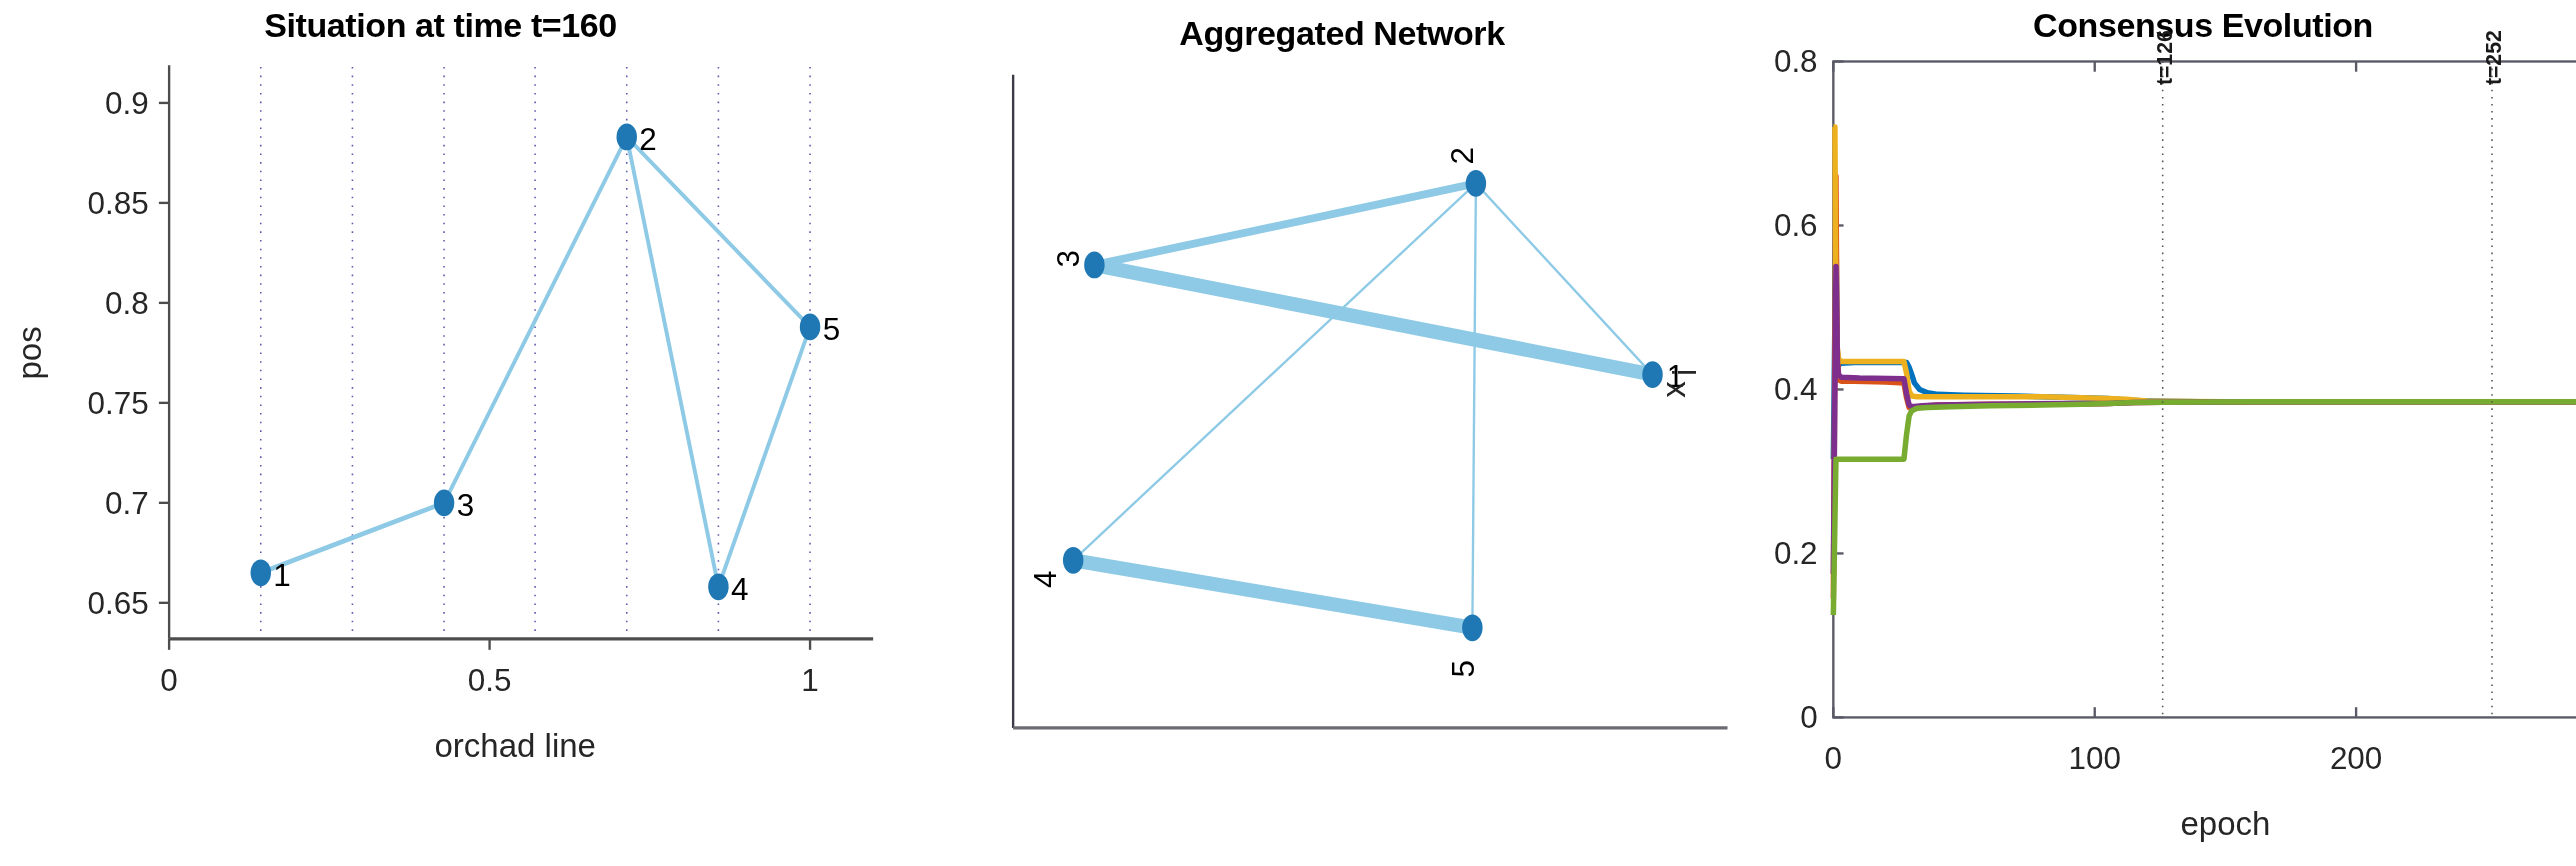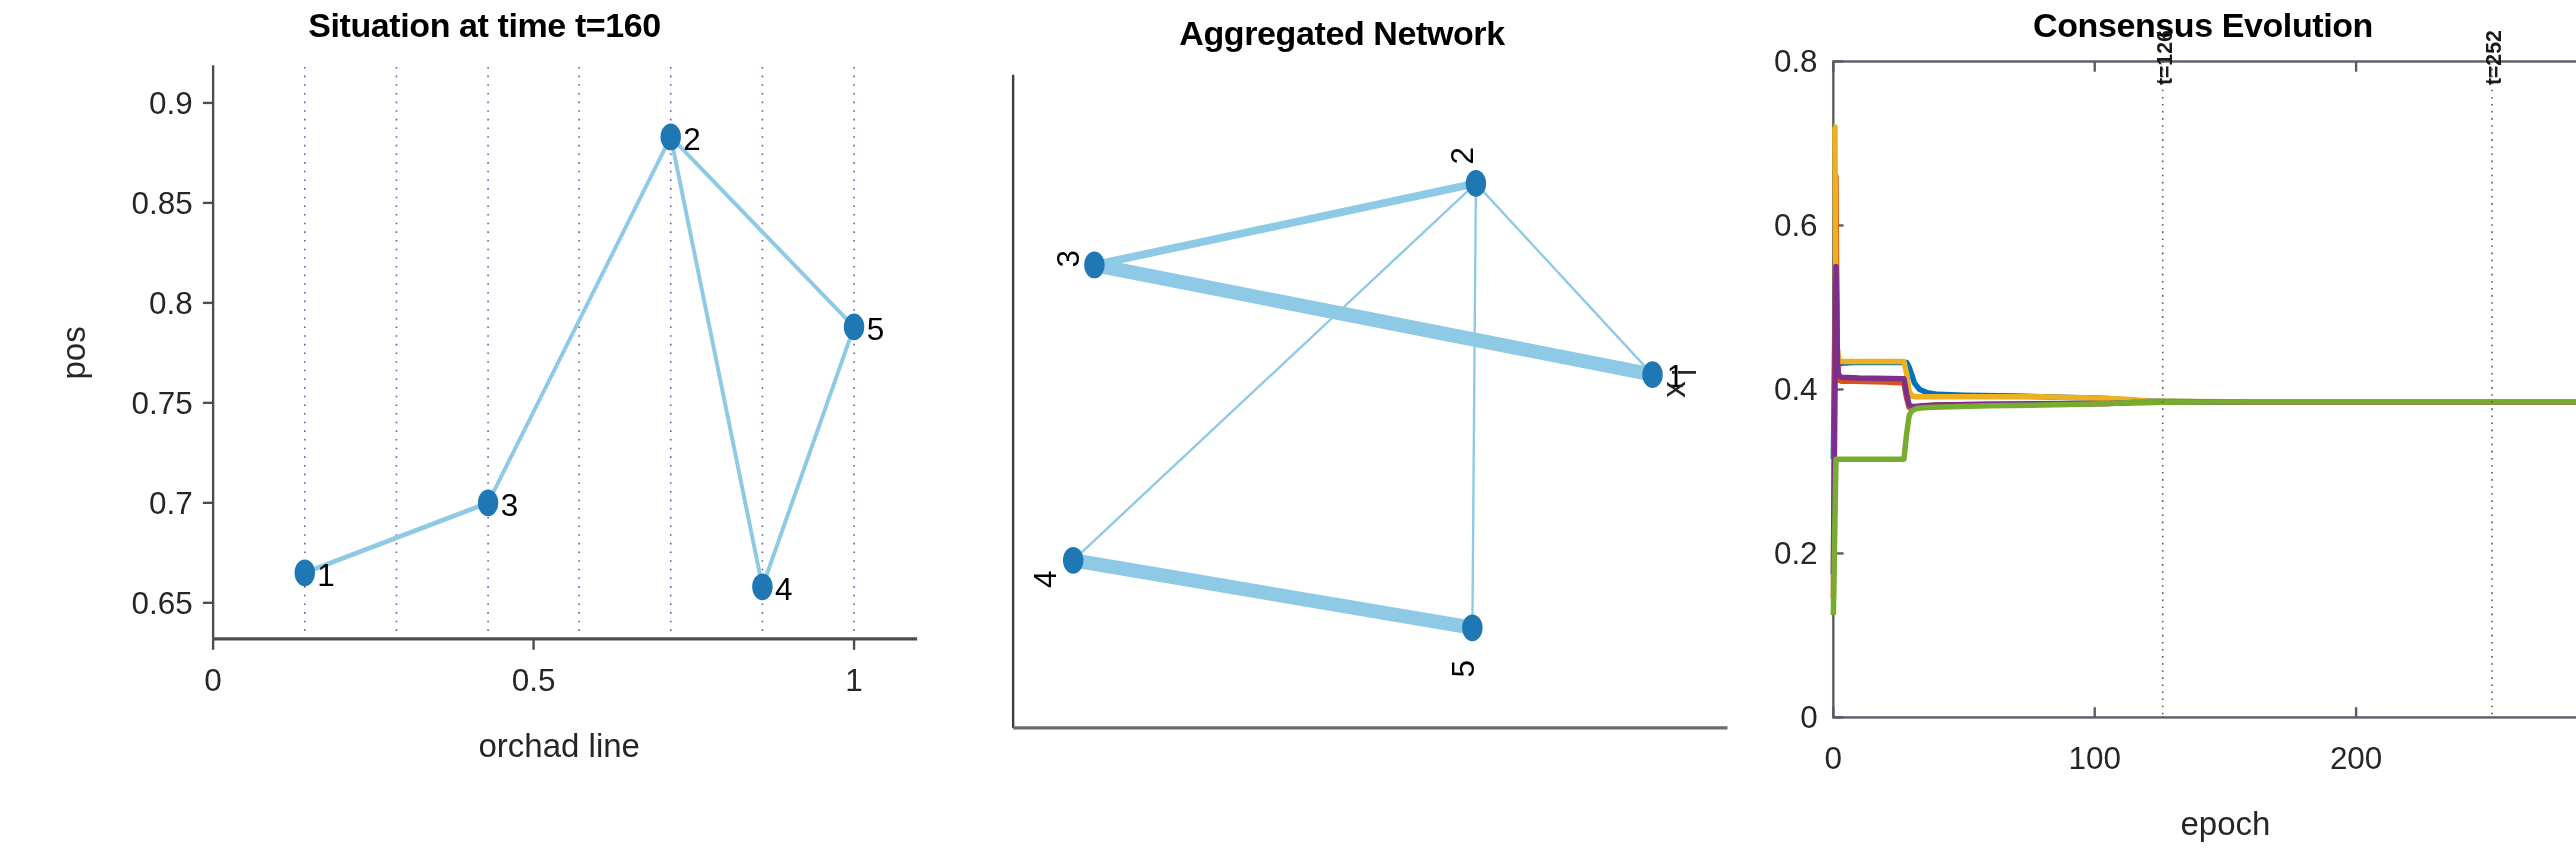--- a/index.html
+++ b/index.html
@@ -4,21 +4,21 @@
 <style>
   html,body{margin:0;padding:0;background:#ffffff;}
   body{
     width:2576px;height:867px;
     font-family:"Liberation Sans", sans-serif;
     color:#1a1a1a;
     overflow:hidden;
   }
   .figure{position:relative;width:2576px;height:867px;background:#fff;}
   .panel{position:absolute;top:0;height:867px;}
-  #panel-situation{left:0;width:881px;margin-left:44px;}
+  #panel-situation{left:0;width:881px;}
   #panel-network{left:925px;width:834px;margin-top:8px;}
   #panel-consensus{left:1772px;width:862px;}
 
   .panel-title{
     position:absolute;left:0;right:0;
     text-align:center;
     font-weight:bold;
     font-size:34px;
     letter-spacing:-0.4px;
     color:#000;

